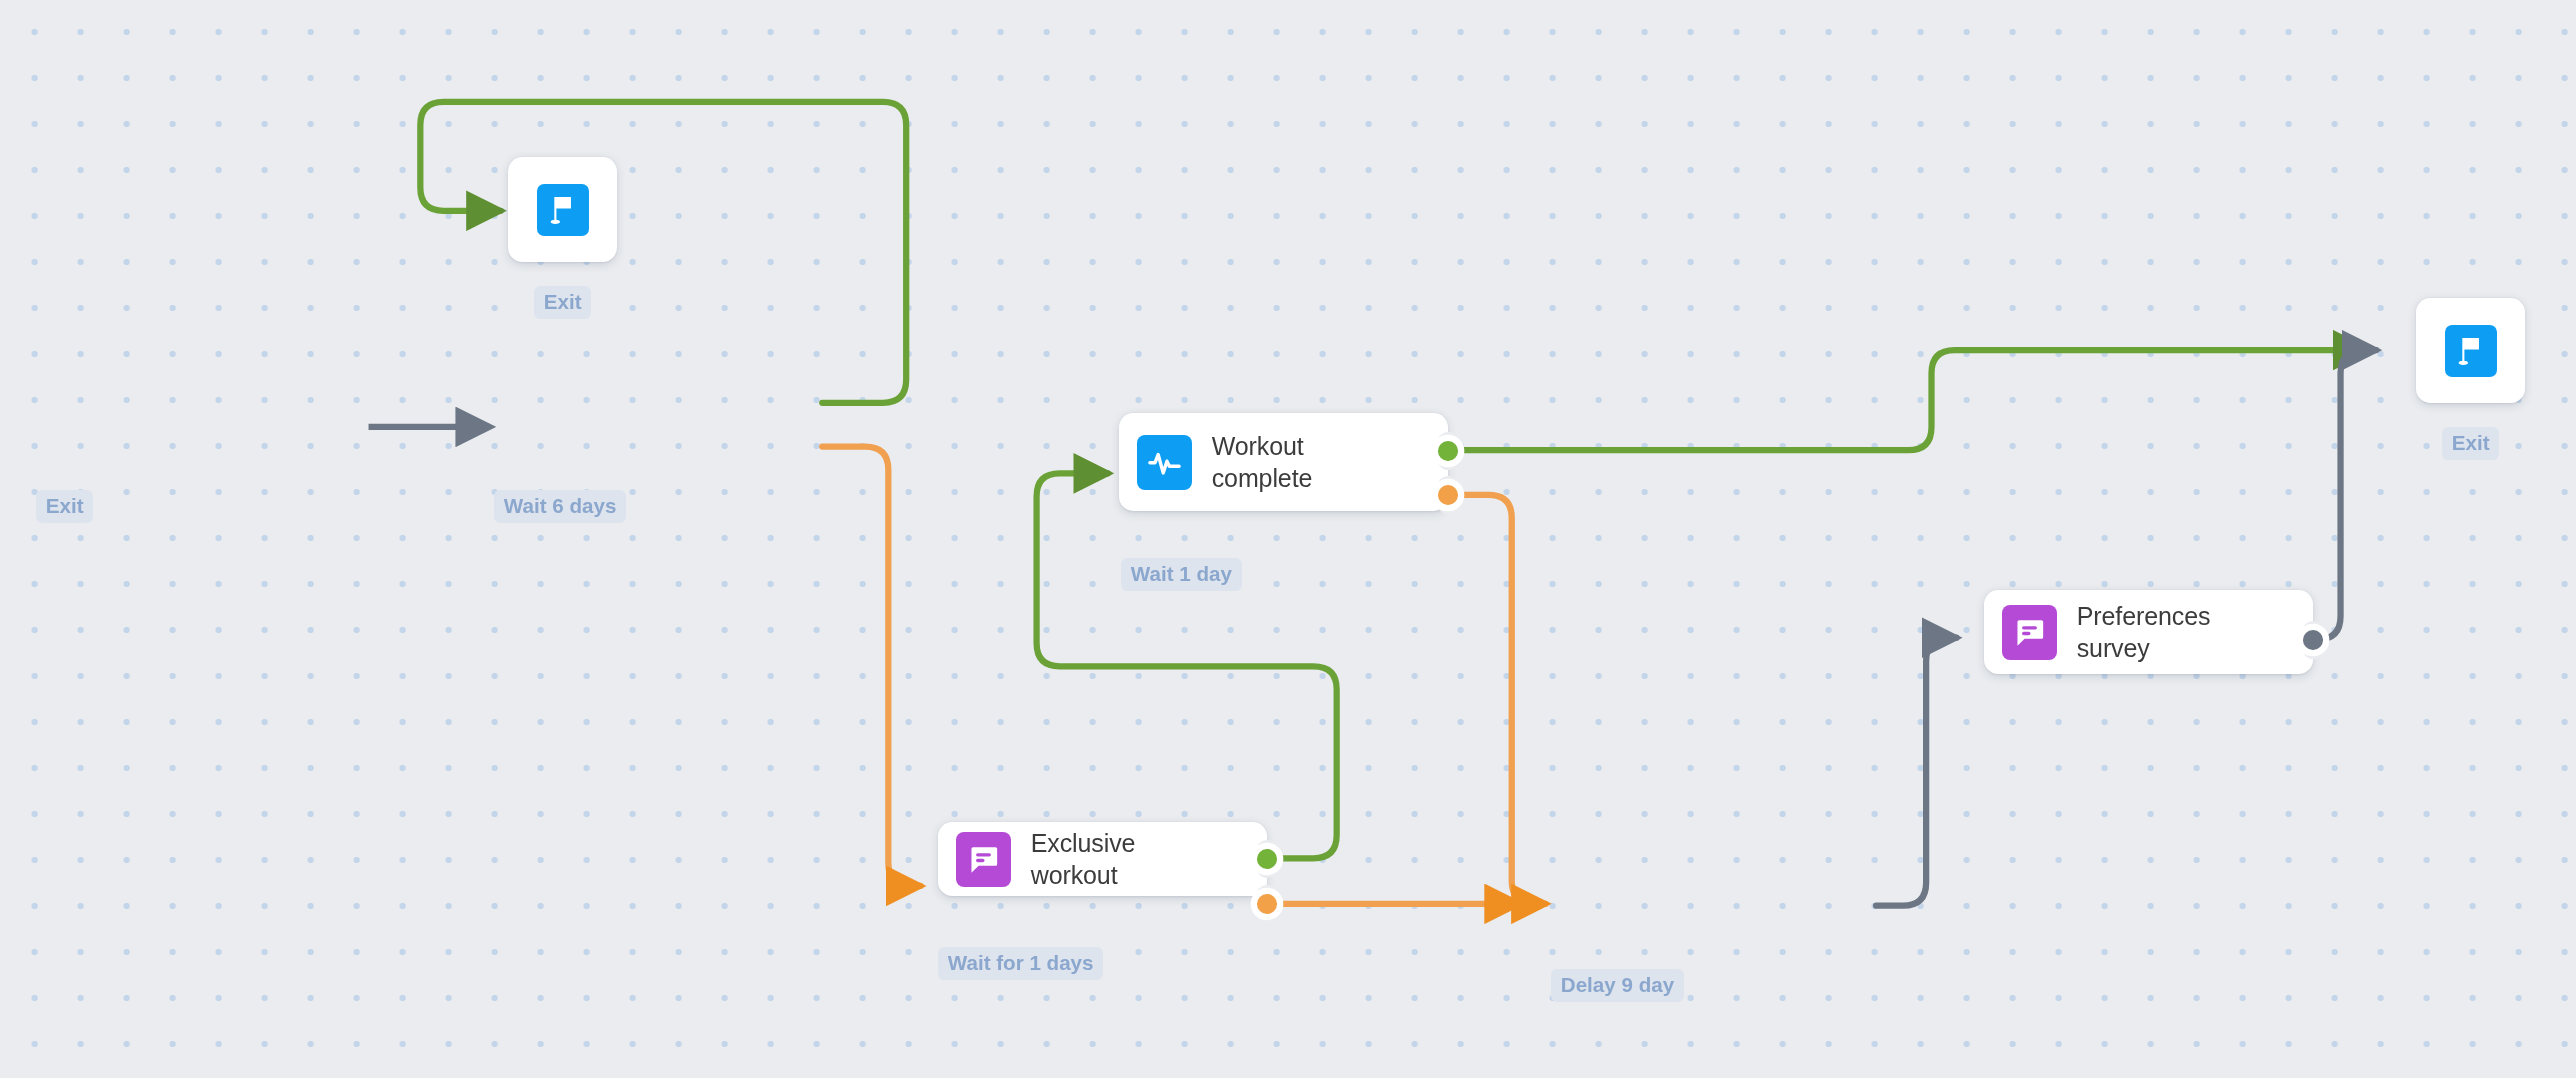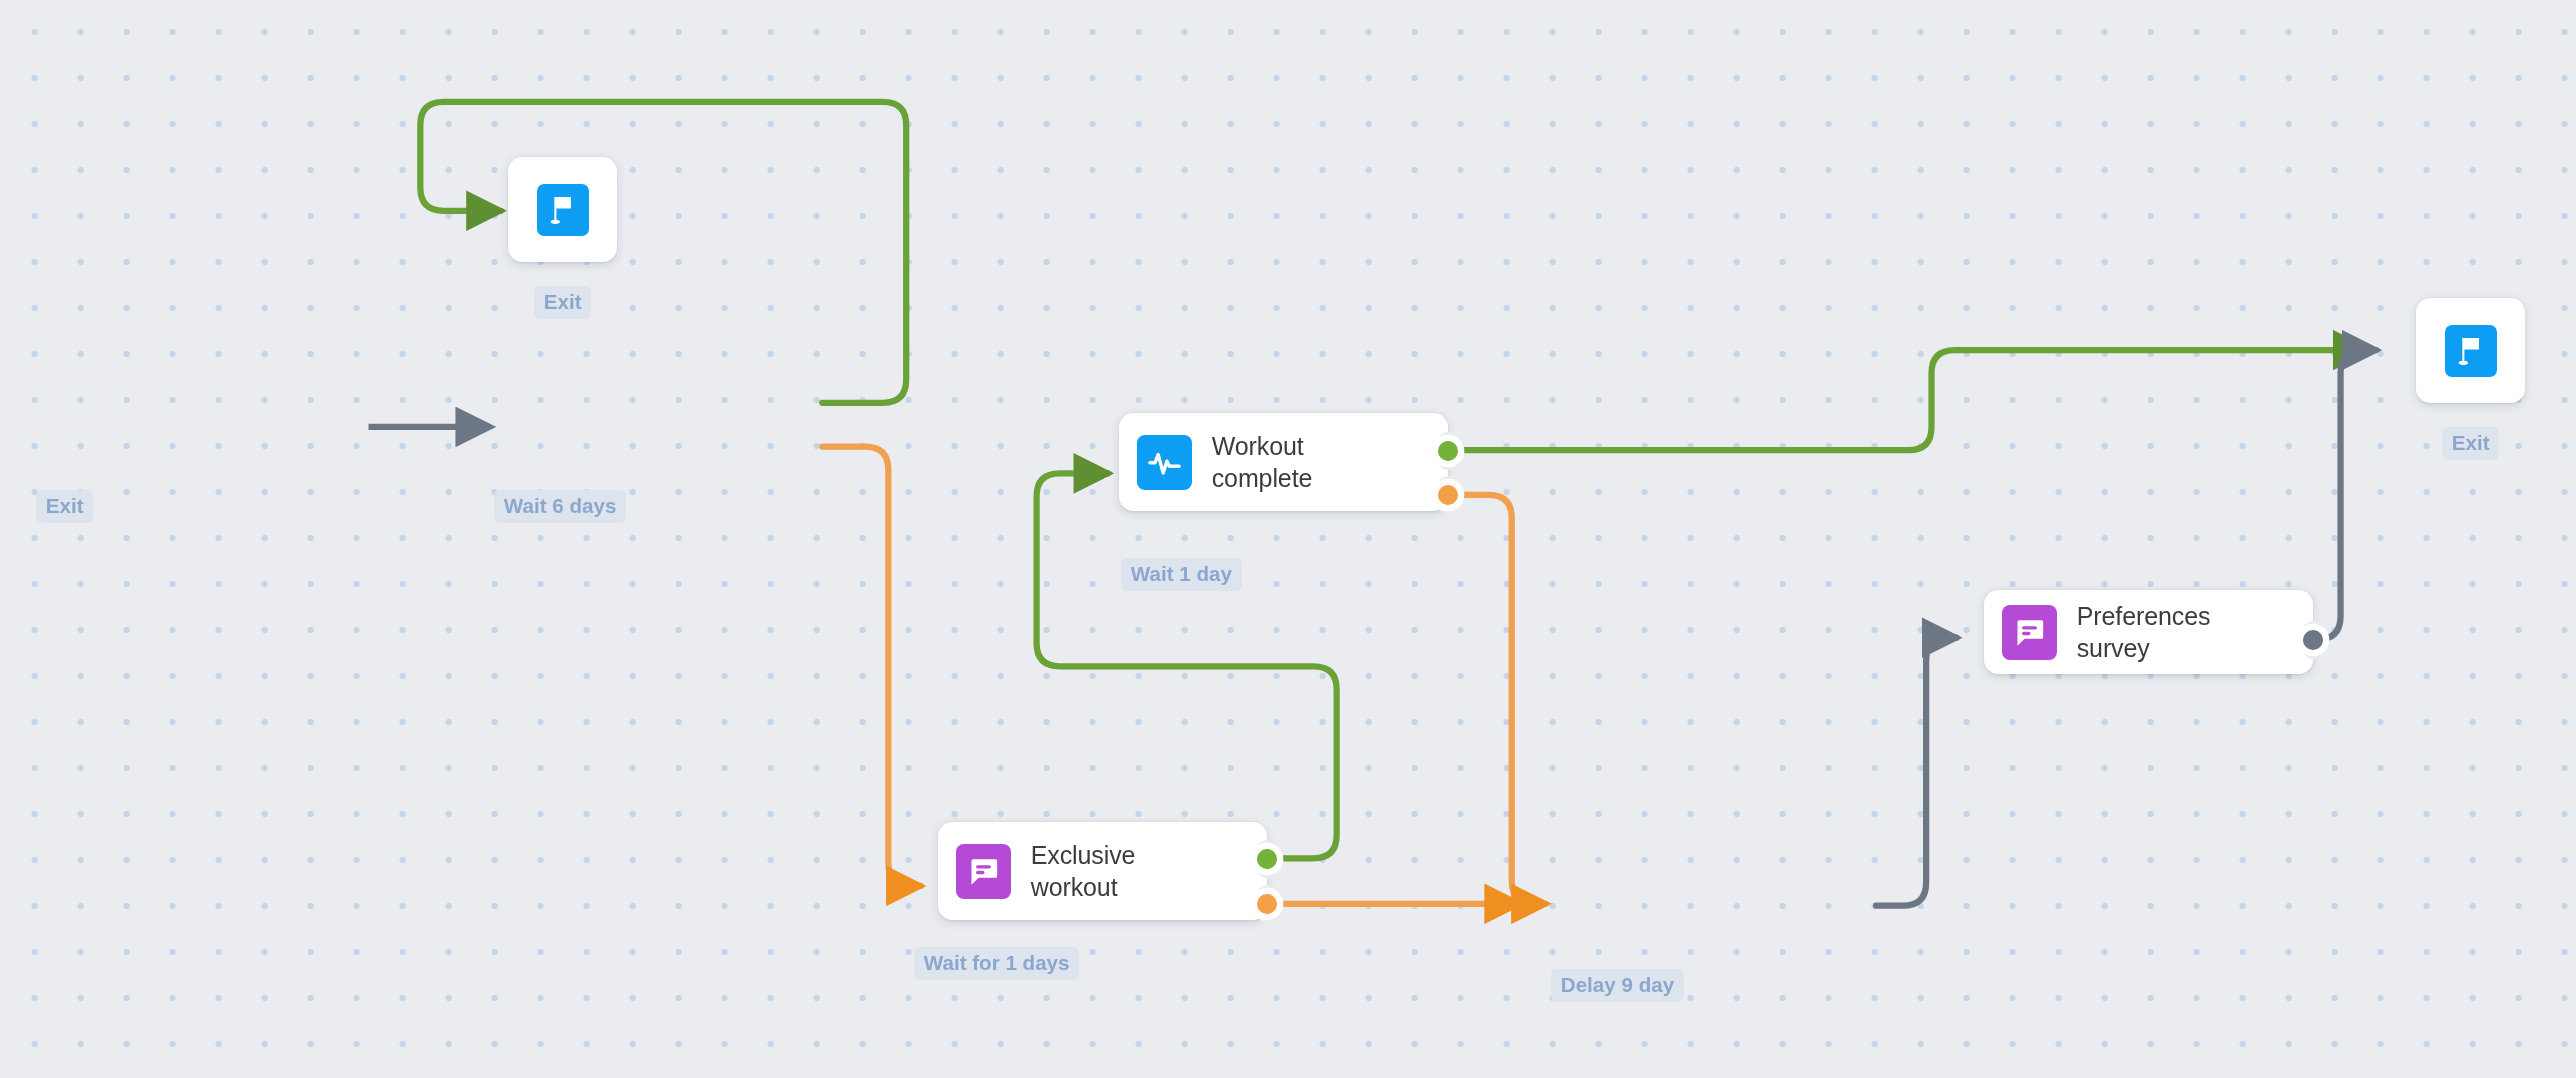--- a/index.html
+++ b/index.html
@@ -174,36 +174,36 @@
     </span>
     <span class="node-title">Workout
 complete</span>
     <span class="notch" style="right:-11.6px; top:19px;"></span>
     <span class="notch" style="right:-11.6px; top:63px;"></span>
     <span class="port green" style="right:-9.8px; top:28px;"></span>
     <span class="port orange" style="right:-9.8px; top:72px;"></span>
   </div>
   <div class="badge" style="left:1121px; top:558px;">Wait 1 day</div>
 
-  <div class="node wide" style="left:938px; top:822px; width:329px; height:98px;">
+  <div class="node wide" style="left:938px; top:822px; width:329px; height:74px;">
     <span class="node-icon" style="background:#b44ad6;">
       <svg width="39" height="39" viewBox="0 0 24 24" fill="#ffffff">
         <path d="M4.6 4.4h14.8a1 1 0 0 1 1 1v9.5a1 1 0 0 1-1 1H9l-4.4 4.2V5.4a1 1 0 0 1 1-1z"></path>
         <rect x="7.4" y="8.1" width="9.2" height="2.1" rx="1.05" fill="#b44ad6"></rect>
         <rect x="7.4" y="11.6" width="5.2" height="2.1" rx="1.05" fill="#b44ad6"></rect>
       </svg>
     </span>
     <span class="node-title">Exclusive
 workout</span>
     <span class="notch" style="right:-11.6px; top:18px;"></span>
     <span class="notch" style="right:-11.6px; top:63px;"></span>
     <span class="port green" style="right:-9.8px; top:27px;"></span>
     <span class="port orange" style="right:-9.8px; top:72px;"></span>
   </div>
-  <div class="badge" style="left:914px; top:947px;">Wait for 1 days</div>
+  <div class="badge" style="left:938px; top:947px;">Wait for 1 days</div>
 
   <div class="badge" style="left:1551px; top:969px;">Delay 9 day</div>
 
   <div class="node wide" style="left:1984px; top:590px; width:329px; height:84px;">
     <span class="node-icon" style="background:#b44ad6;">
       <svg width="39" height="39" viewBox="0 0 24 24" fill="#ffffff">
         <path d="M4.6 4.4h14.8a1 1 0 0 1 1 1v9.5a1 1 0 0 1-1 1H9l-4.4 4.2V5.4a1 1 0 0 1 1-1z"></path>
         <rect x="7.4" y="8.1" width="9.2" height="2.1" rx="1.05" fill="#b44ad6"></rect>
         <rect x="7.4" y="11.6" width="5.2" height="2.1" rx="1.05" fill="#b44ad6"></rect>
       </svg>

